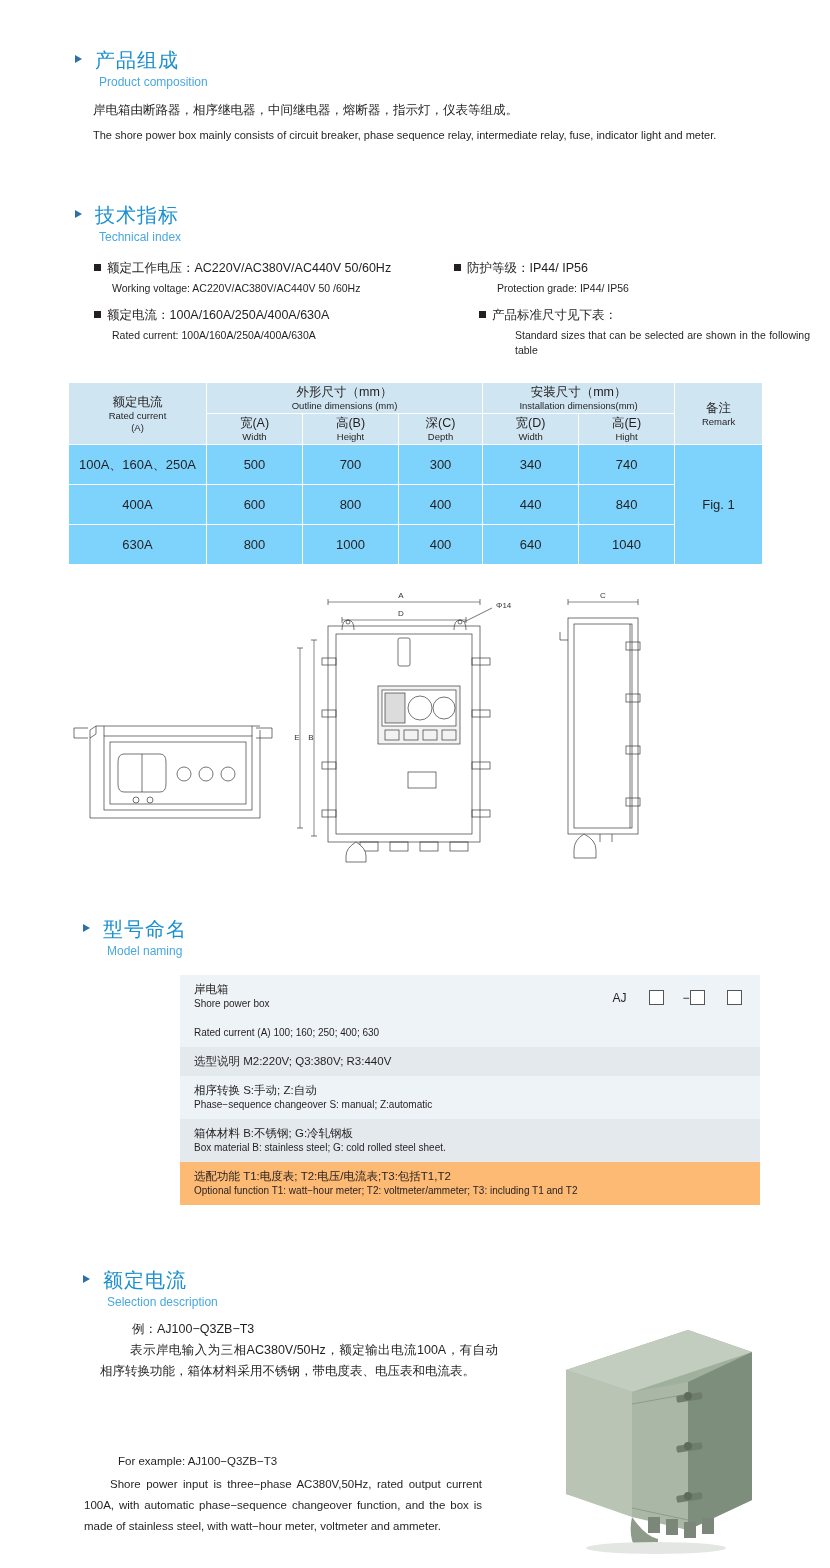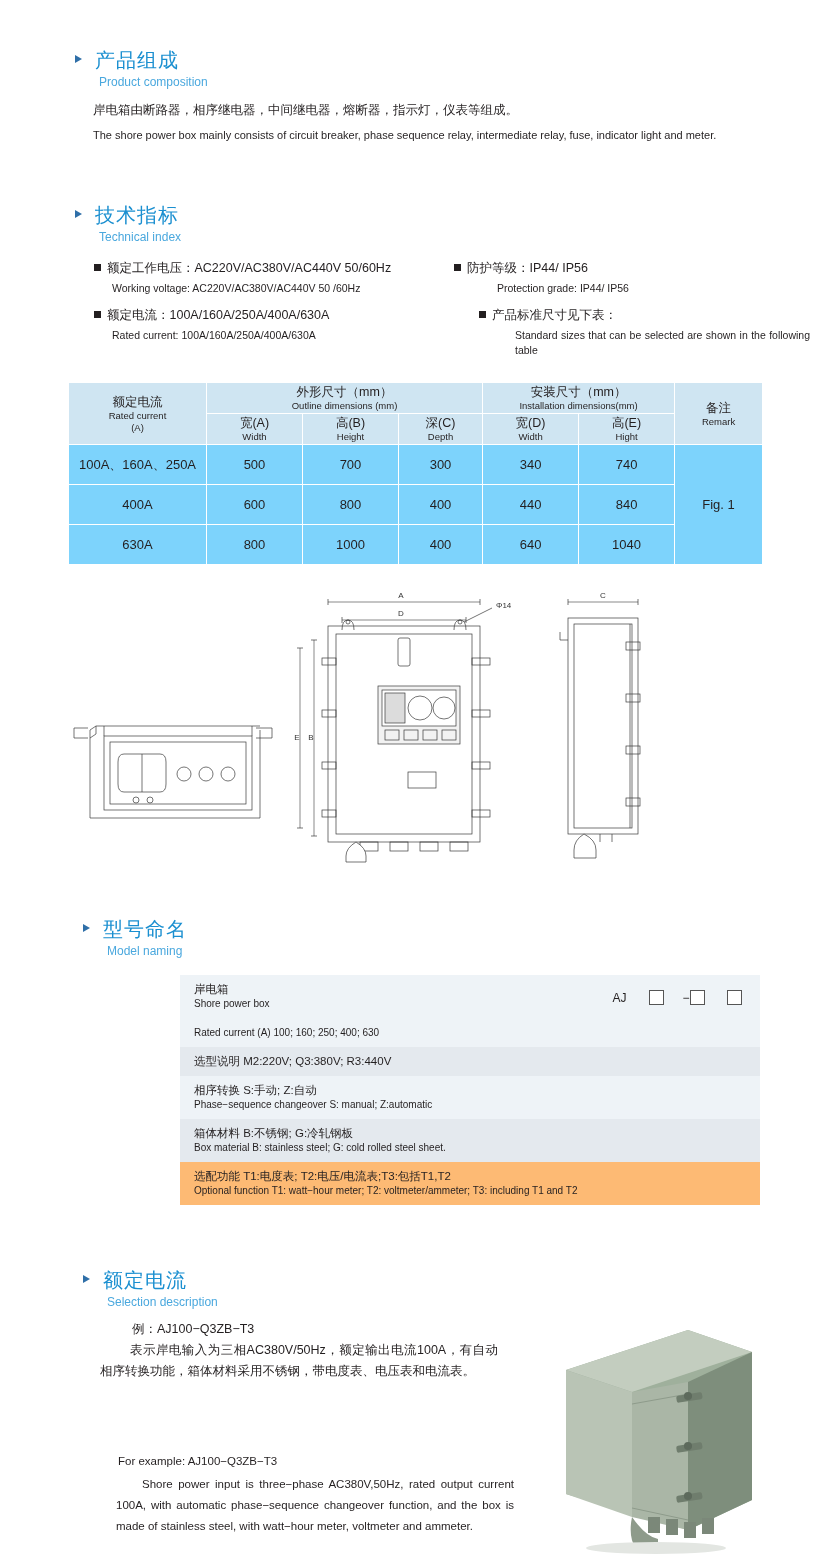--- a/index.html
+++ b/index.html
@@ -376,21 +376,21 @@
 
   <div class="sec-head" style="left:83px; top:1268px;">
     <span class="arrow"></span>
     <div class="cn">额定电流</div>
     <div class="en">Selection description</div>
   </div>
 
   <div class="sel-p" style="position:absolute; left:132px; top:1319px; width:400px;">例：AJ100−Q3ZB−T3</div>
   <div class="sel-p" style="position:absolute; left:100px; top:1340px; width:398px; text-indent:30px; text-align:justify;">表示岸电输入为三相AC380V/50Hz，额定输出电流100A，有自动相序转换功能，箱体材料采用不锈钢，带电度表、电压表和电流表。</div>
   <div class="sel-p-en" style="position:absolute; left:118px; top:1411px; width:400px;">For example: AJ100−Q3ZB−T3</div>
-  <div class="sel-p-en" style="position:absolute; left:116px; top:1434px; width:398px; text-indent:26px; text-align:justify;">Shore  power  input  is  three−phase  AC380V,50Hz,  rated  output current 100A, with automatic phase−sequence changeover function, and the box is made of stainless steel, with watt−hour meter, voltmeter and ammeter.</div>
+  <div class="sel-p-en" style="position:absolute; left:84px; top:1434px; width:398px; text-indent:26px; text-align:justify;">Shore  power  input  is  three−phase  AC380V,50Hz,  rated  output current 100A, with automatic phase−sequence changeover function, and the box is made of stainless steel, with watt−hour meter, voltmeter and ammeter.</div>
 
   <svg style="position:absolute; left:536px; top:1312px;" width="250" height="250" viewBox="0 0 250 250">
 
     <polygon points="30,58 152,18 216,40 216,188 152,218 30,182" fill="#9fb09c"></polygon>
 
     <polygon points="30,58 152,18 216,40 96,80" fill="#c3cdbf"></polygon>
 
     <polygon points="216,40 216,188 152,218 152,70" fill="#7e8e7c"></polygon>
 
     <polygon points="30,58 96,80 96,205 30,182" fill="#b9c4b5"></polygon>

